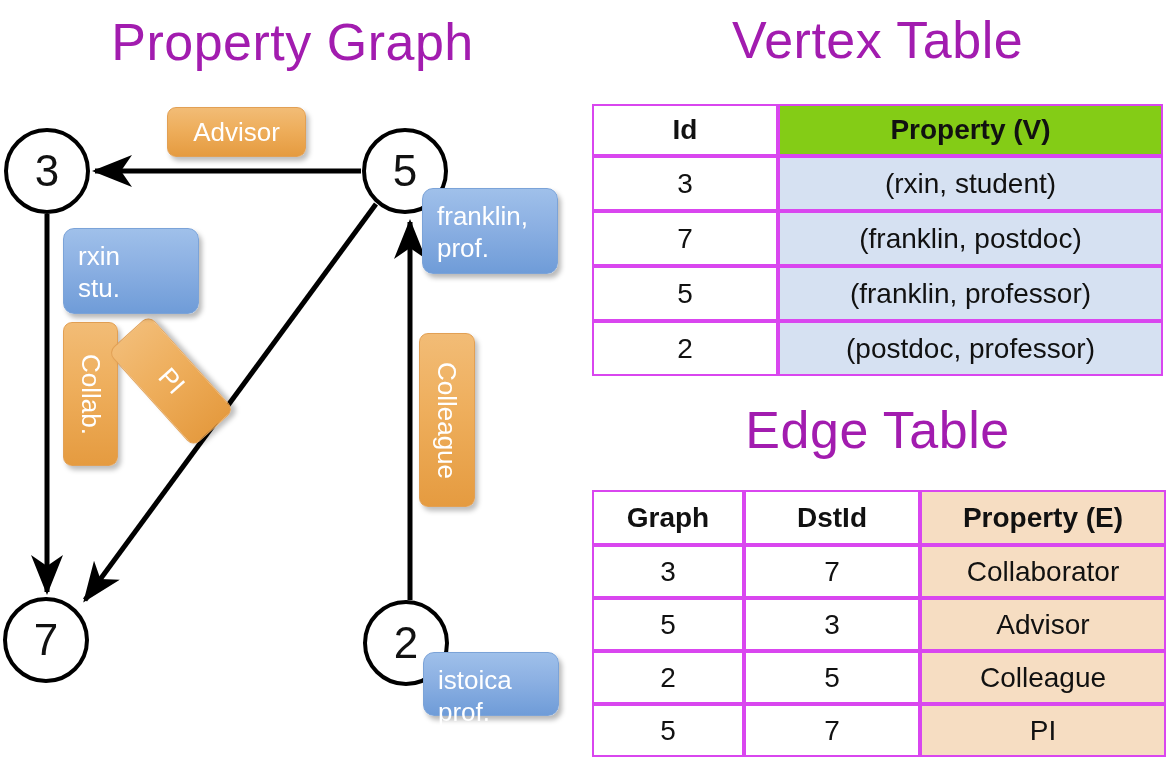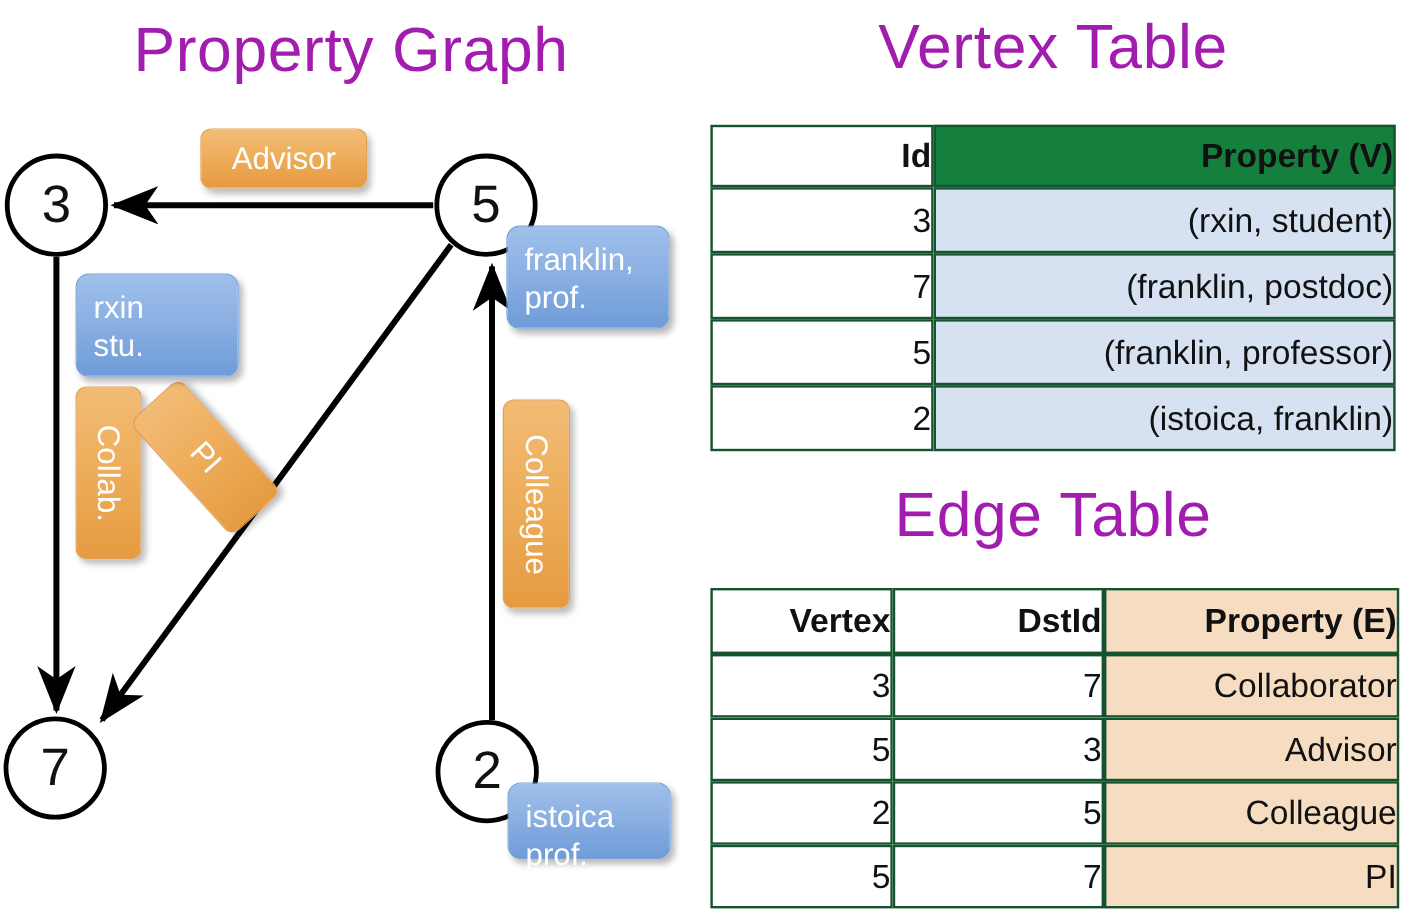--- a/index.html
+++ b/index.html
@@ -135,37 +135,37 @@
   .data-table {
     position: absolute;
     border-collapse: separate;
     border-spacing: 0;
     font-family: "Liberation Sans", sans-serif;
   }
   #vertex-table { left: 592px; top: 104px; }
   #edge-table   { left: 592px; top: 490px; }
 
   .data-table td, .data-table th {
-    border: 2px solid #14532d;
+    border: 2px solid #d946ef;
     padding: 0;
-    text-align: right;
+    text-align: center;
     vertical-align: middle;
     font-weight: 300;
     font-size: 28px;
     color: #111;
     background: #ffffff;
     box-sizing: border-box;
   }
   .data-table th {
     font-weight: 700;
     font-size: 28px;
   }
   
   #vertex-table .col-id   { width: 186px; height: 52px; }
-  #vertex-table .col-prop { width: 385px; height: 52px; background: #15803d; }
+  #vertex-table .col-prop { width: 385px; height: 52px; background: #84cc16; }
   #vertex-table tr.body-row td { height: 55px; }
 
   
   #edge-table .col-src  { width: 152px; height: 55px; }
   #edge-table .col-dst  { width: 176px; height: 55px; }
   #edge-table .col-eprop{ width: 246px; height: 55px; background: #f6ddc2; }
   #edge-table tr.body-row td { height: 53px; }
 
   .cell-blue  { background: #d6e1f2 !important; }
   .cell-orange{ background: #f6ddc2 !important; }
@@ -244,31 +244,31 @@
     <tr class="body-row">
       <td class="col-id">7</td>
       <td class="col-prop cell-blue">(franklin, postdoc)</td>
     </tr>
     <tr class="body-row">
       <td class="col-id">5</td>
       <td class="col-prop cell-blue">(franklin, professor)</td>
     </tr>
     <tr class="body-row">
       <td class="col-id">2</td>
-      <td class="col-prop cell-blue">(istoica, franklin)</td>
+      <td class="col-prop cell-blue">(postdoc, professor)</td>
     </tr>
   </tbody>
 </table>
 
 <div class="section-title" id="title-edge-table">Edge Table</div>
 
 <table class="data-table" id="edge-table">
   <thead>
     <tr>
-      <th class="col-src">Vertex</th>
+      <th class="col-src">Graph</th>
       <th class="col-dst">DstId</th>
       <th class="col-eprop">Property (E)</th>
     </tr>
   </thead>
   <tbody>
     <tr class="body-row">
       <td class="col-src">3</td>
       <td class="col-dst">7</td>
       <td class="col-eprop cell-orange">Collaborator</td>
     </tr>

